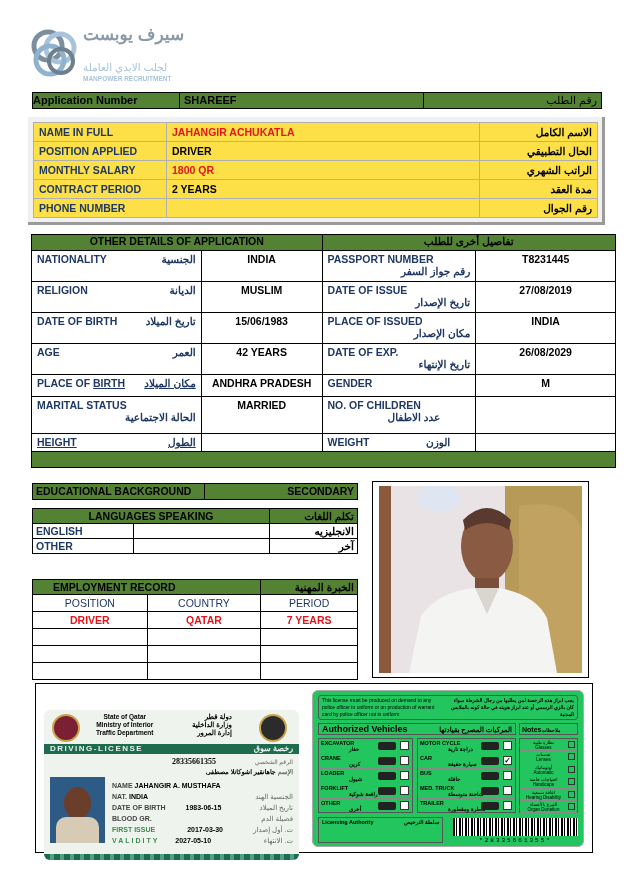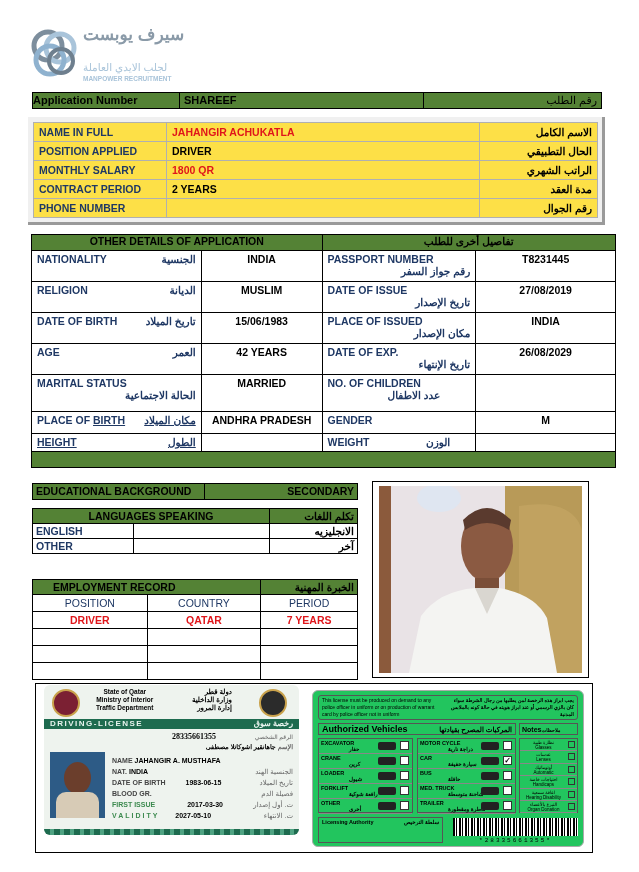--- a/index.html
+++ b/index.html
@@ -62,21 +62,21 @@
   #emp .hdr td { background: #548235; height: 15px; }
   #emp .colh td { color: #1f3864; font-weight: normal; }
 
   
   #photo { left: 372px; top: 481px; width: 217px; height: 197px; border: 1.5px solid #000; padding: 4px 6px; }
   #photo .pic { width: 100%; height: 100%; position: relative; overflow: hidden; background: linear-gradient(90deg,#8b5a3c 0 6%, #e9e3e6 6% 62%, #b89a58 62% 100%); }
 
   
   #scans { left: 35px; top: 683px; width: 558px; height: 170px; border: 1.5px solid #000; }
   .card { position: absolute; border-radius: 6px; overflow: hidden; }
-  #card1 { left: 8px; top: 1px; width: 255px; height: 150px; background: #eef3ee; }
+  #card1 { left: 8px; top: 26px; width: 255px; height: 150px; background: #eef3ee; }
   #card2 { left: 276px; top: 6px; width: 272px; height: 157px; background: #22c55e; border: 1px solid #aaa; }
   .tiny { font-size: 7px; }
 </style>
 </head>
 <body>
 
 <div id="logo" class="abs">
   <svg width="52" height="56" viewBox="0 0 52 56">
     <circle cx="20" cy="20" r="14" fill="none" stroke="#7d8e9d" stroke-width="5"></circle>
     <circle cx="32" cy="22" r="14" fill="none" stroke="#a9c4da" stroke-width="5"></circle>
@@ -190,44 +190,44 @@
               <span class="">العمر</span>
             </div>
           </td>
           <td class="val">42 YEARS</td>
           <td class="lab">
             <div>DATE OF EXP.</div>
             <div class="arsub" style="">تاريخ الإنتهاء</div>
           </td>
           <td class="val">26/08/2029</td>
         </tr>
+        <tr style="height:22px">
+          <td class="lab">
+            <div class="flexlab">
+              <span><span>PLACE OF </span><span class="u">BIRTH</span></span>
+              <span class="u">مكان الميلاد</span>
+            </div>
+          </td>
+          <td class="val">ANDHRA PRADESH</td>
+          <td class="lab">
+            <div>GENDER</div>
+          </td>
+          <td class="val">M</td>
+        </tr>
         <tr style="height:37px">
           <td class="lab">
             <div>MARITAL STATUS</div>
             <div class="arsub">الحالة الاجتماعية</div>
           </td>
           <td class="val">MARRIED</td>
           <td class="lab">
             <div>NO. OF CHILDREN</div>
             <div class="arsub" style="padding-right:30px">عدد الاطفال</div>
           </td>
           <td class="val"></td>
-        </tr>
-        <tr style="height:22px">
-          <td class="lab">
-            <div class="flexlab">
-              <span><span>PLACE OF </span><span class="u">BIRTH</span></span>
-              <span class="u">مكان الميلاد</span>
-            </div>
-          </td>
-          <td class="val">ANDHRA PRADESH</td>
-          <td class="lab">
-            <div>GENDER</div>
-          </td>
-          <td class="val">M</td>
         </tr>
         <tr style="height:18px">
           <td class="lab">
             <div class="flexlab">
               <span class="u">HEIGHT</span>
               <span class="u">الطول</span>
             </div>
           </td>
           <td class="val"></td>
           <td class="lab">

